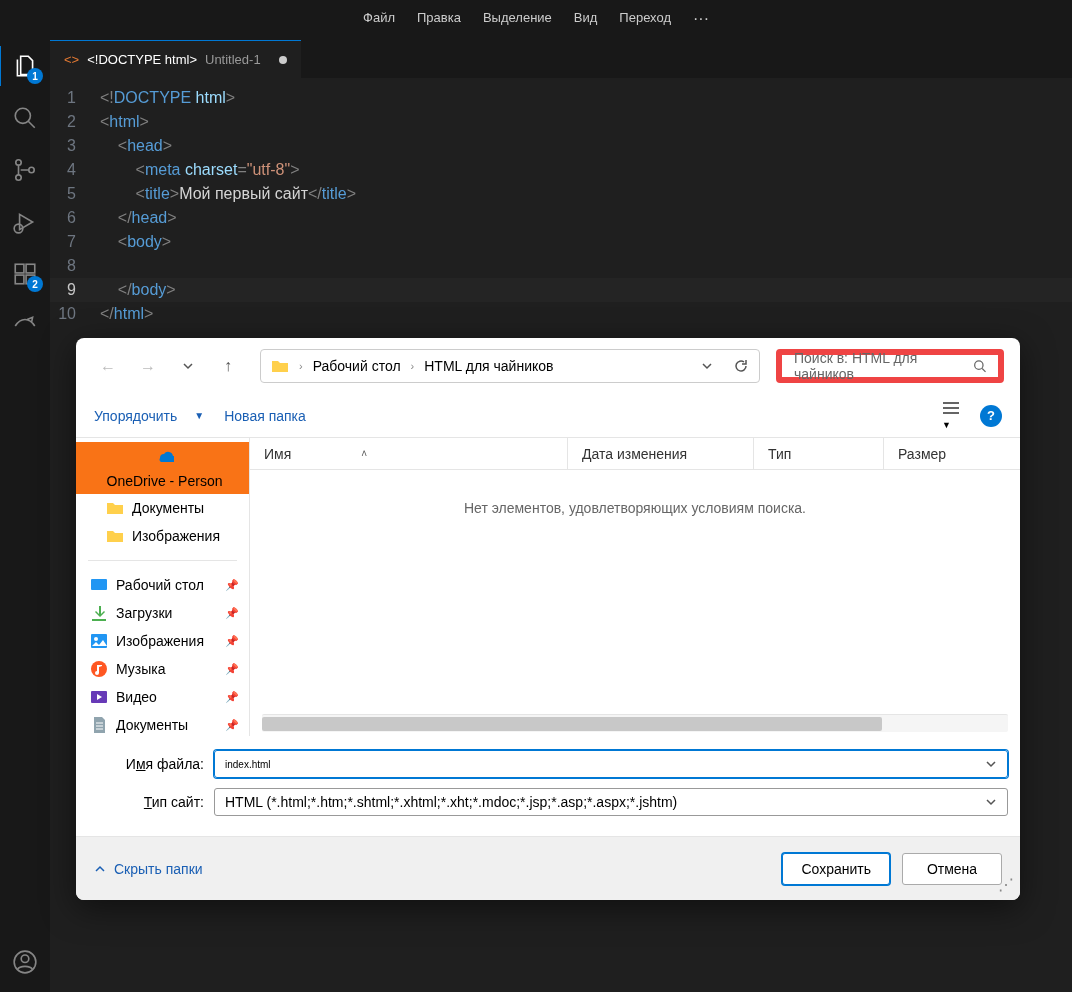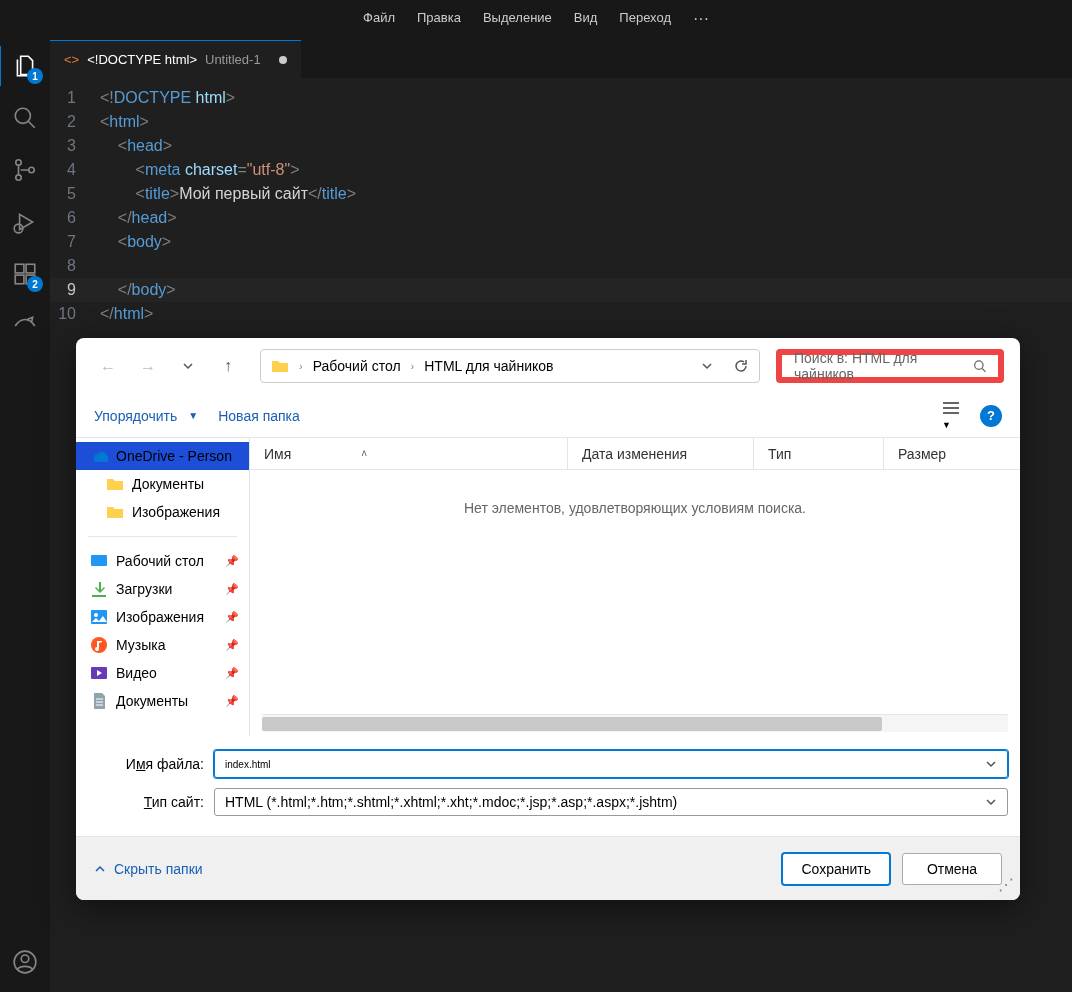--- a/index.html
+++ b/index.html
@@ -49,28 +49,28 @@
 .dlg-close { margin-left:auto; cursor:pointer; }
 .dlg-nav { height:56px; display:flex; align-items:center; padding:0 16px; gap:8px; border-bottom:1px solid transparent; }
 .dlg-nav-btn { width:32px; height:32px; display:flex; align-items:center; justify-content:center; color:#555; cursor:pointer; border-radius:4px; }
 .dlg-nav-btn.disabled { color:#bbb; }
 .dlg-breadcrumb { flex:1; height:34px; border:1px solid #ccc; border-radius:4px; display:flex; align-items:center; padding:0 10px; gap:10px; font-size:14px; margin:0 8px; }
 .dlg-breadcrumb .folder-icon{color:#ffd04c;}
 .bc-sep{color:#888; font-size:11px;}
 .dlg-search { width:228px; height:34px; border:6px solid #ef4444; border-radius:4px; display:flex; align-items:center; padding:0 12px; font-size:14px; color:#666; justify-content:space-between; }
 .dlg-toolbar { height:44px; display:flex; align-items:center; padding:0 18px; gap:20px; border-bottom:1px solid #e5e5e5; font-size:14px; }
 .dlg-toolbar .right { margin-left:auto; display:flex; align-items:center; gap:20px; }
-.dlg-toolbar-btn { color:#1a5fb4; cursor:pointer; display:flex; align-items:center; gap:11px; }
+.dlg-toolbar-btn { color:#1a5fb4; cursor:pointer; display:flex; align-items:center; gap:17px; }
 .dlg-help { width:22px; height:22px; background:#0078d4; color:#fff; border-radius:50%; display:flex; align-items:center; justify-content:center; font-size:13px; font-weight:600; cursor:pointer; }
 .dlg-body { display:flex; height:298px; }
 .dlg-tree { width:174px; border-right:1px solid #e5e5e5; overflow:hidden; font-size:14px; }
 .tree-section { padding:4px 0; }
 .tree-sep { height:1px; background:#e5e5e5; margin:6px 12px; }
 .tree-item { display:flex; align-items:center; padding:5px 10px 5px 14px; gap:8px; cursor:pointer; position:relative; white-space:nowrap; overflow:hidden; }
-.tree-item.selected { background:#1d4ed8; }
+.tree-item.selected { background:#f97316;flex-direction:column; }
 .tree-item .pin { margin-left:auto; color:#888; font-size:11px; }
 .tree-icon { width:18px; height:18px; flex-shrink:0; display:flex; align-items:center; justify-content:center; }
 .dlg-list { flex:1; display:flex; flex-direction:column; }
 .list-header { height:32px; display:flex; align-items:center; border-bottom:1px solid #e5e5e5; font-size:14px; color:#333; }
 .list-col { padding:0 14px; border-right:1px solid #e5e5e5; height:100%; display:flex; align-items:center; gap:10px; }
 .list-col.name{ width:318px; } .list-col.date{ width:186px; } .list-col.type{ width:130px; } .list-col.size{ flex:1; border-right:none; }
 .sort-arrow { color:#555; font-size:10px; margin-left:60px; }
 .list-empty { flex:1; display:flex; align-items:flex-start; justify-content:center; padding-top:30px; color:#666; font-size:14px; }
 .list-scroll { height:18px; background:#f5f5f5; border-top:1px solid #e5e5e5; position:relative; margin:0 12px 4px 12px; border-radius:2px; }
 .list-scroll .thumb{ position:absolute; left:0; top:2px; height:14px; width:620px; background:#c8c8c8; border-radius:2px; }

